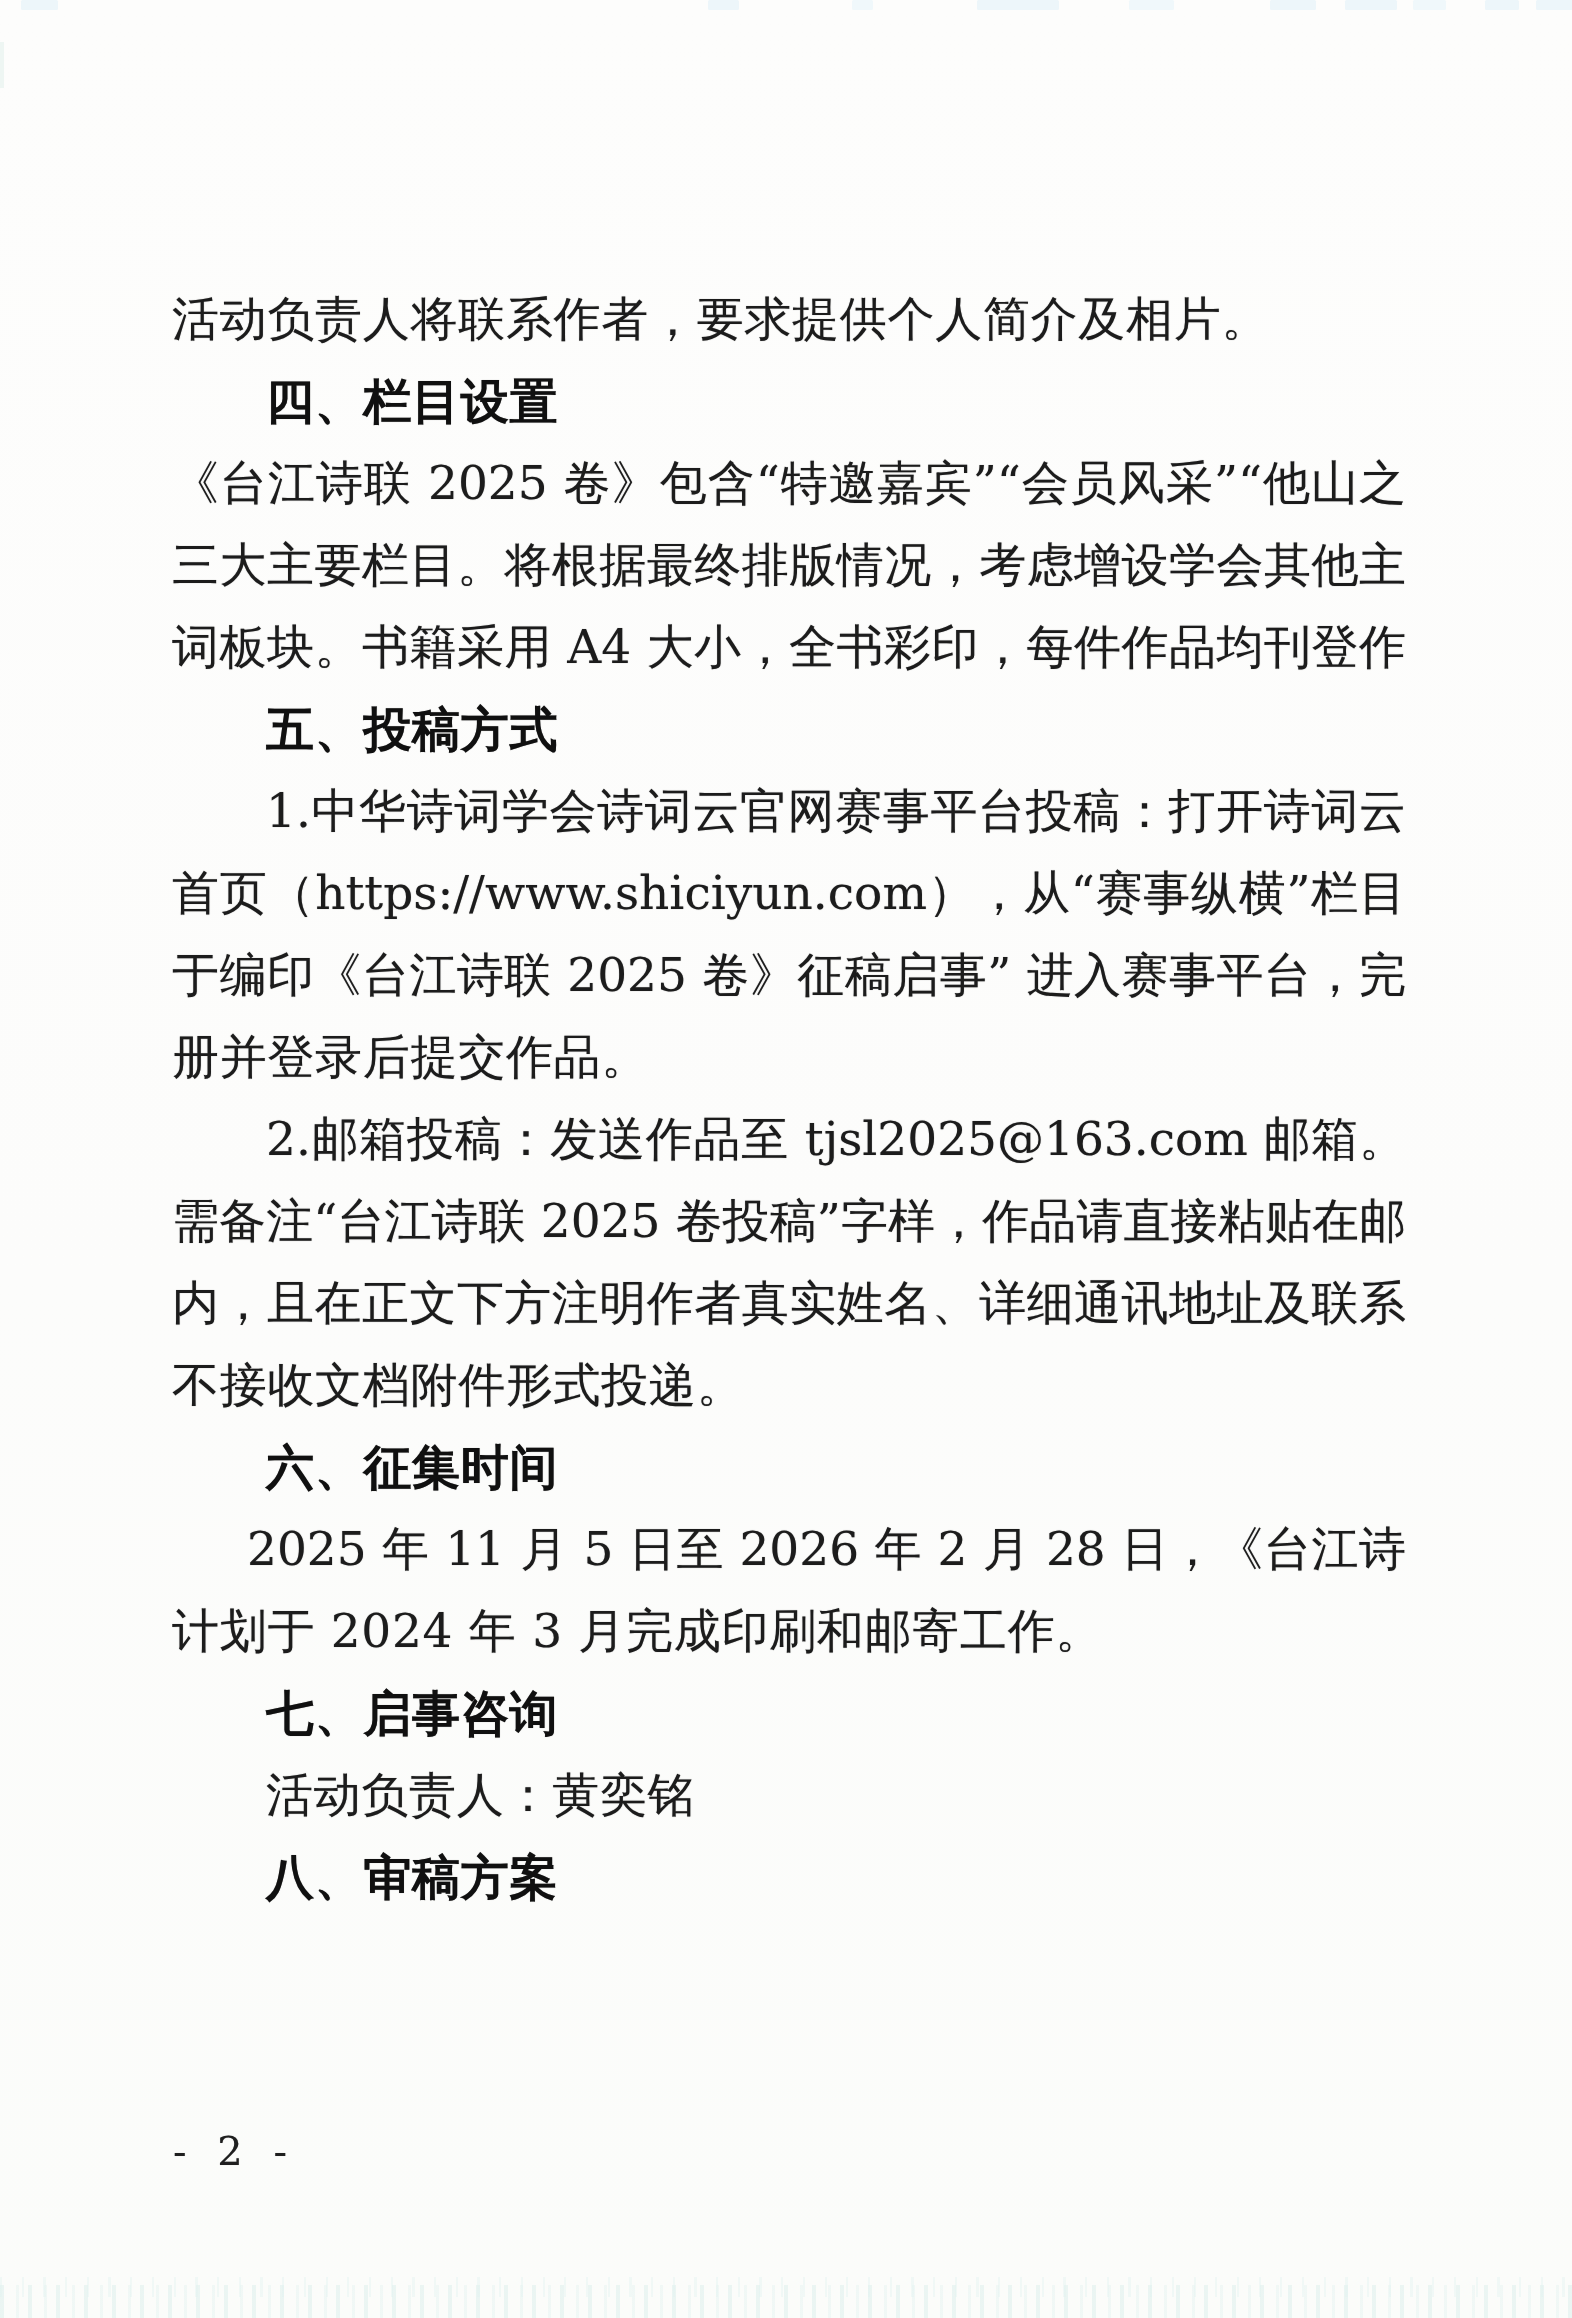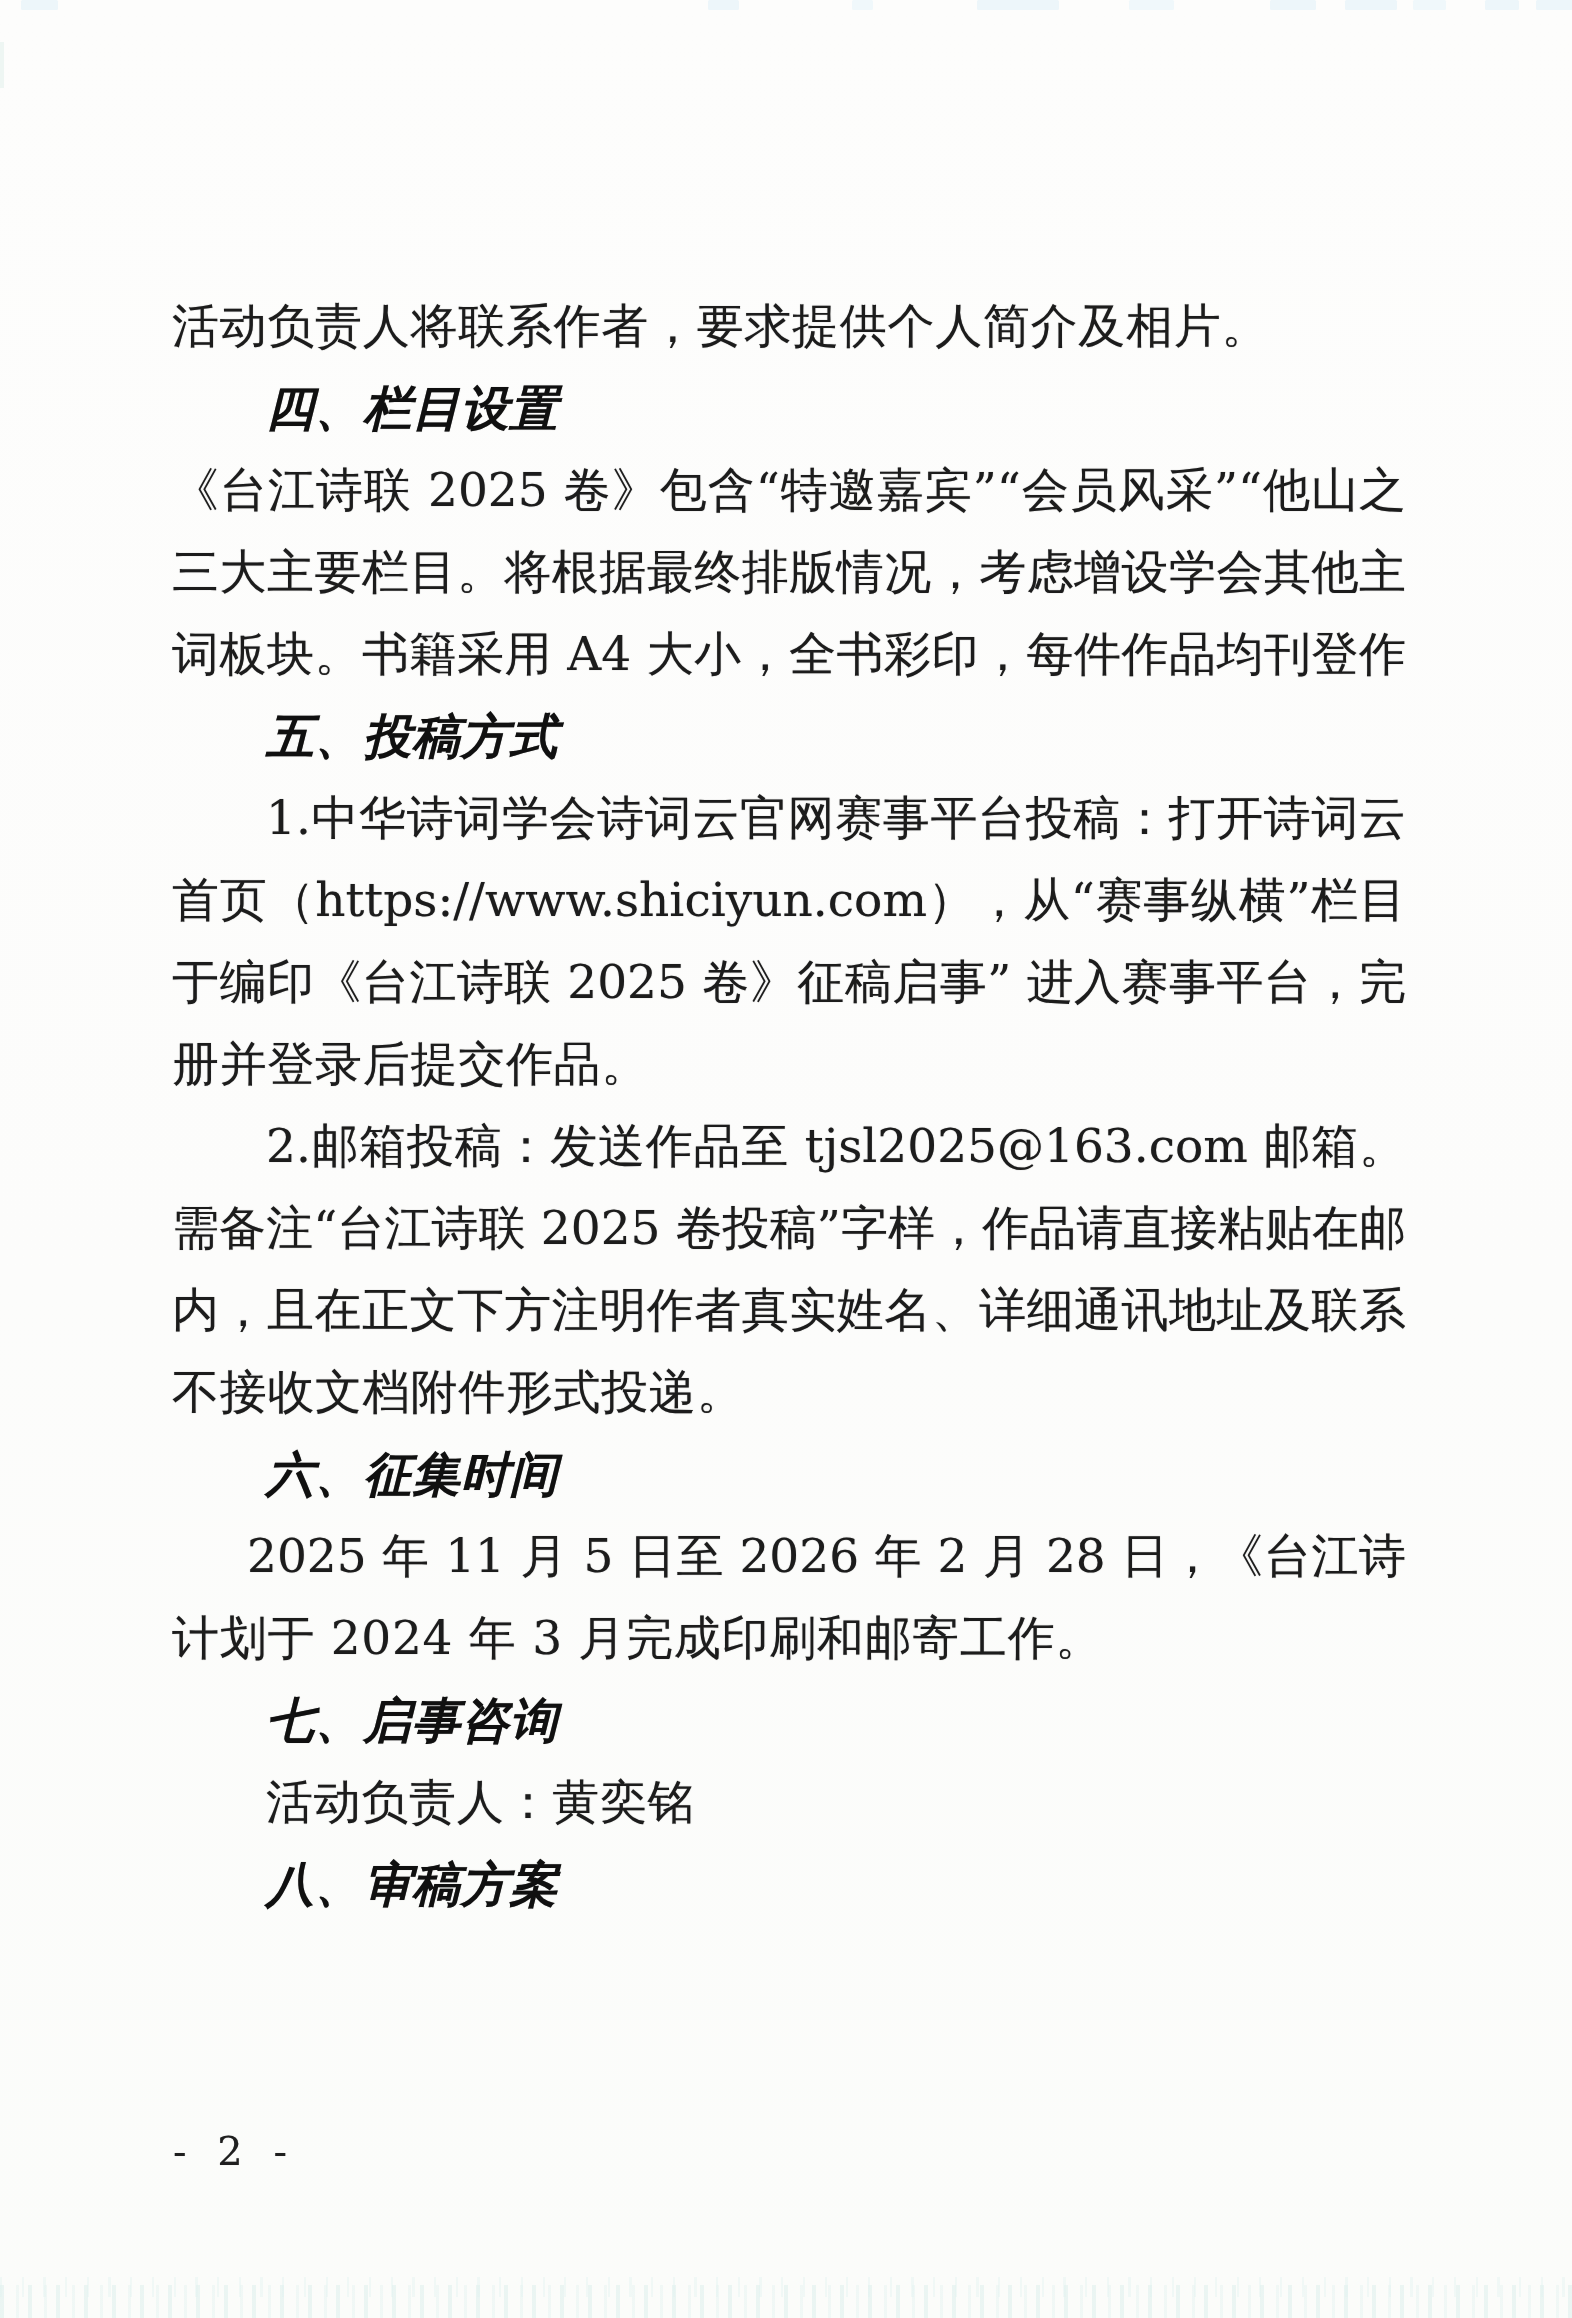--- a/index.html
+++ b/index.html
@@ -3,32 +3,31 @@
 <meta charset="utf-8">
 <style>
   html,body{margin:0;padding:0;background:#e8e8e8;}
   .page{
     position:relative;
     width:1572px;height:2319px;
     background:linear-gradient(180deg,#fdfdfc 0%,#fcfcfb 55%,#fbfcfa 100%);
     overflow:hidden;
     font-family:"DejaVu Serif","Liberation Serif",serif;
   }
-  .textblock{position:absolute;left:172px;top:285px;width:1234px;}
+  .textblock{position:absolute;left:172px;top:278px;width:1234px;}
   .line{
     height:82px;line-height:82px;font-size:47px;color:#1c1c1c;
     white-space:nowrap;overflow:hidden;letter-spacing:0.7px;
     text-shadow:0 0 1px rgba(25,25,25,.45);
   }
   .just{white-space:normal;text-align:justify;text-align-last:justify;letter-spacing:0;}
   .heading{
     font-family:"DejaVu Sans","Liberation Sans",sans-serif;
     font-weight:700;font-size:48px;color:#101010;
     text-shadow:0 0 0.7px rgba(0,0,0,.55);
-    font-style:italic;
   }
   .ind2{text-indent:94px;}
   .ind16{text-indent:75px;}
   .pagenum{
     position:absolute;left:173px;top:2118px;height:67px;line-height:67px;
     font-size:40px;letter-spacing:9px;color:#1f1f1f;
     text-shadow:0 0 0.7px rgba(0,0,0,.4);
   }
   .artifact{position:absolute;pointer-events:none;}
   .dash{top:0;height:9.7px;background:#edf6fa;border-radius:1.5px;}

